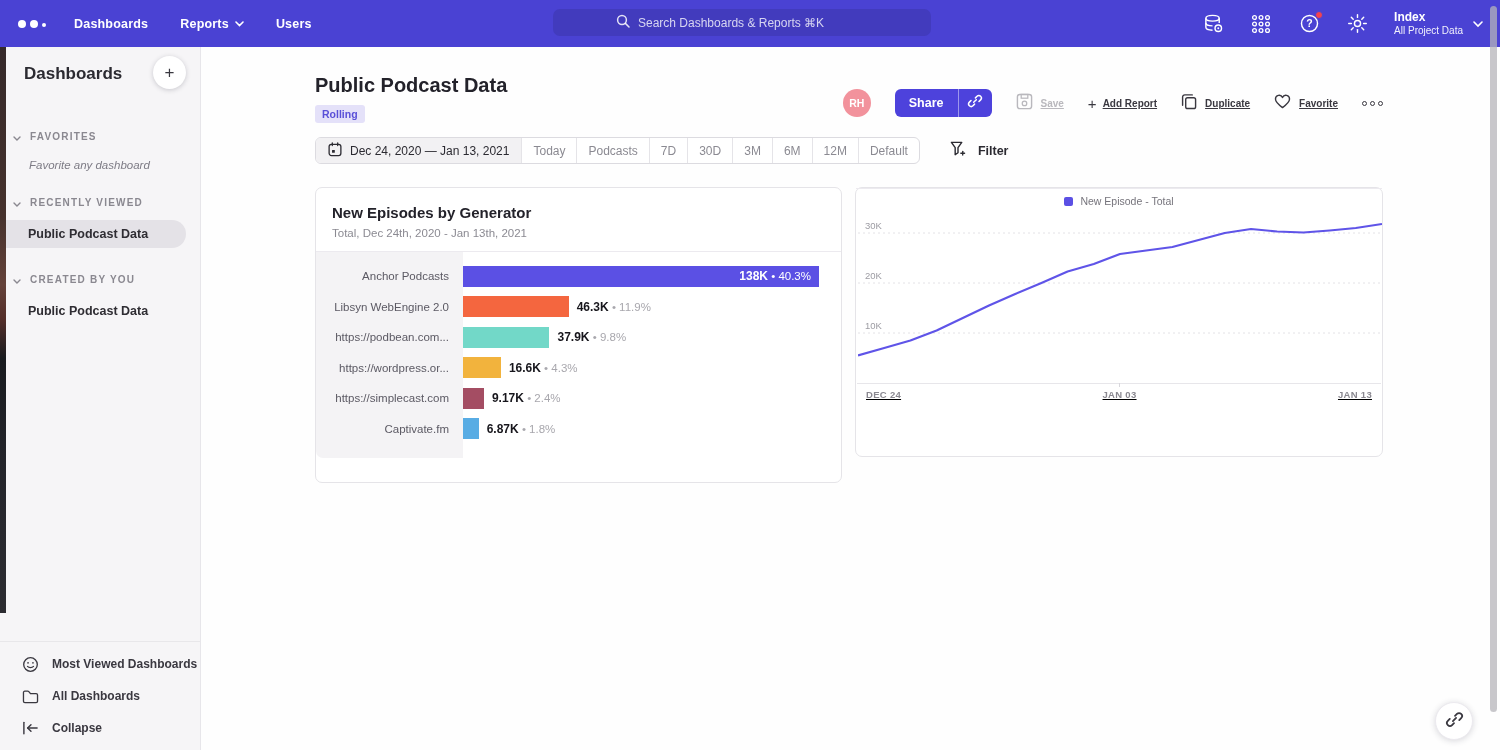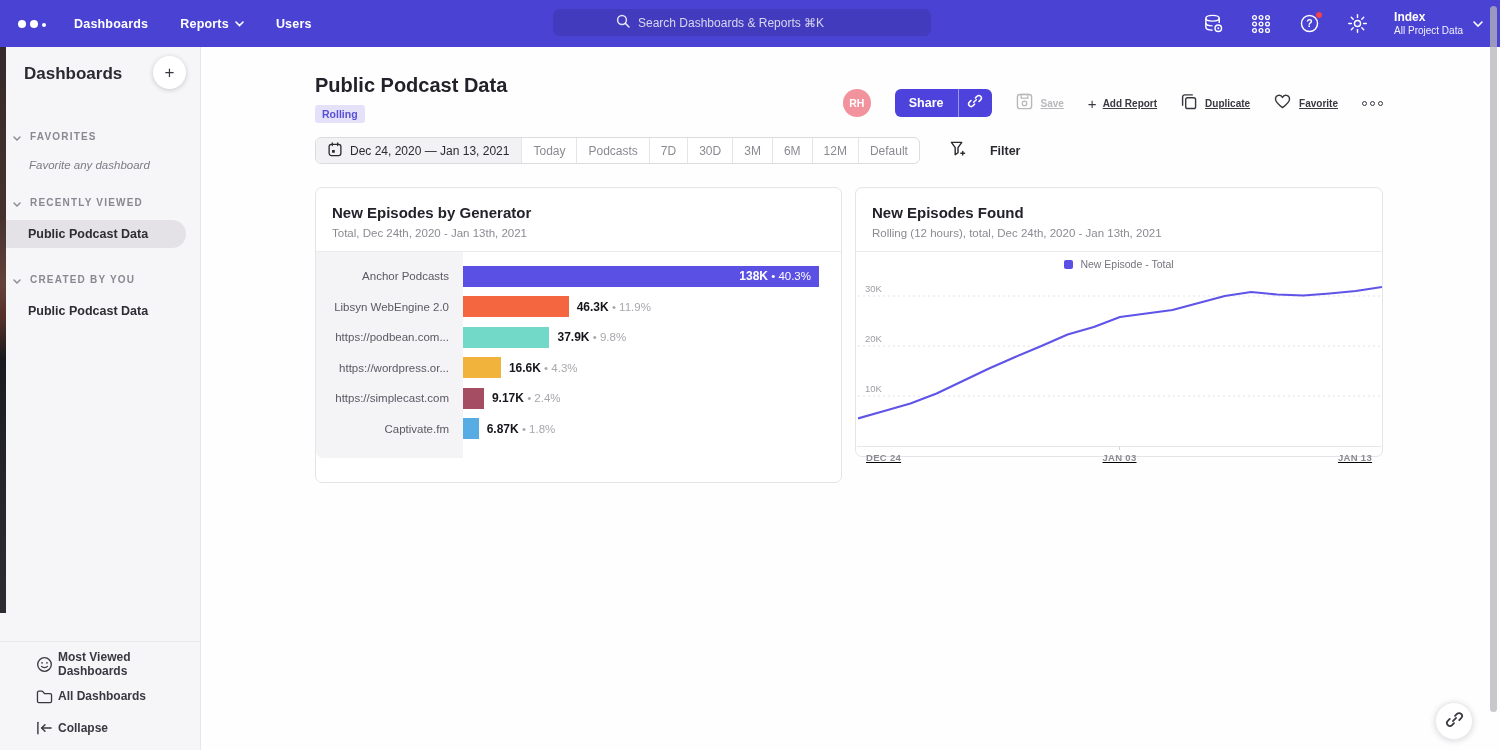--- a/index.html
+++ b/index.html
@@ -28,21 +28,21 @@
   .sidebar { position:absolute; top:47px; left:0; width:201px; height:703px; background:#f6f5f7; border-right:1px solid #e7e6ea; z-index:10; }
   .sb-title-row { position:relative; padding:17px 16px 0 24px; height:58px; }
   .sb-title { font-size:17px; font-weight:700; color:#2b2a31; }
   .sb-plus { position:absolute; right:14px; top:9px; width:33px; height:33px; border-radius:50%; background:#fff; box-shadow:0 1px 5px rgba(40,40,60,.22); display:flex; align-items:center; justify-content:center; font-size:17px; color:#3a3840; cursor:pointer; }
   .sb-sec { display:flex; align-items:center; gap:9px; padding-left:13px; margin-top:22px; }
   .sb-sec .lbl { font-size:10px; font-weight:700; letter-spacing:1.2px; color:#8a8890; }
   .sb-empty { font-size:11.5px; font-style:italic; color:#7d7b85; margin:14px 0 0 29px; }
   .sb-item { font-size:12.5px; font-weight:700; color:#2f2d33; height:28px; display:flex; align-items:center; padding-left:28px; margin-top:9px; cursor:pointer; width:186px; }
   .sb-item.selected { background:#e4e2e7; border-radius:0 14px 14px 0; }
   .sb-footer { position:absolute; left:0; right:0; bottom:6px; border-top:1px solid #e8e7ea; padding-top:6px; }
-  .sb-foot-item { display:flex; align-items:center; gap:5px; height:32px; padding-left:36px; cursor:pointer; }
+  .sb-foot-item { display:flex; align-items:center; gap:13px; height:32px; padding-left:22px; cursor:pointer; }
   .sb-foot-item .txt { font-size:12px; font-weight:700; color:#3a3840; }
   .sb-foot-item svg { display:block; }
 
   
   .left-strip { position:absolute; left:0; top:47px; width:6px; height:566px; z-index:20;
     background:linear-gradient(180deg,#35292a 0%,#46322d 30%,#64423a 42%,#552f2a 48%,#191b1f 55%,#222329 70%,#28282e 85%,#2c2c31 100%); }
 
   
   .main { position:absolute; left:202px; top:47px; width:1298px; height:703px; background:#fefefe; }
   .page-title { position:absolute; left:113px; top:27px; font-size:20px; font-weight:700; color:#23222a; }
@@ -58,21 +58,21 @@
   .act.disabled .alabel { color:#b9b8bd; }
   .act .plus-g { font-size:15px; font-weight:400; color:#3a3840; margin-right:-2px; }
   .dots3 { display:flex; gap:3px; cursor:pointer; }
   .dots3 i { width:5px; height:5px; border-radius:50%; border:1.4px solid #3a3840; display:block; }
 
   
   .toolbar { position:absolute; left:113px; top:90px; display:flex; align-items:center; }
   .seg-box { display:flex; height:27px; border:1px solid #dcdbe0; border-radius:6px; overflow:hidden; background:#fff; }
   .seg-date { display:flex; align-items:center; gap:8px; padding:0 12px; background:#f2f1f3; font-size:12px; font-weight:400; color:#2b2a31; cursor:pointer; }
   .seg { display:flex; align-items:center; padding:0 11px; font-size:12px; color:#8b8a92; border-left:1px solid #e5e4e8; cursor:pointer; }
-  .filter { display:flex; align-items:center; gap:24px; margin-left:30px; cursor:pointer;justify-content:flex-end; }
+  .filter { display:flex; align-items:center; gap:12px; margin-left:30px; cursor:pointer;justify-content:flex-end; }
   .filter .flabel { font-size:12.5px; font-weight:700; color:#2b2a31; }
 
   
   .card { position:absolute; background:#fff; border:1px solid #e5e4e8; border-radius:7px; }
   .card1 { left:113px; top:140px; width:527px; height:296px; }
   .card2 { left:653px; top:140px; width:528px; height:270px; }
   .card-head { padding:16px 16px 0 16px; }
   .c-title { font-size:15px; font-weight:700; color:#23222a; }
   .c-sub { font-size:11.5px; color:#8b8a92; margin-top:6px; padding-bottom:12px; }
   .c-div { border-top:1px solid #eceaef; }
@@ -396,24 +396,20 @@
             <div class="bar-area">
               <div class="bar" style="width:4.40%;background:#58ace4"></div>
               <span class="bar-val"><b>6.87K</b> • 1.8%</span>
             </div>
           </div>
         </div>
     </div>
   </div>
 
   <div class="card card2">
-    <div class="card-head">
-      <div class="c-title">New Episodes Found</div>
-      <div class="c-sub">Rolling (12 hours), total, Dec 24th, 2020 - Jan 13th, 2021</div>
-    </div>
     <div class="c-div"></div>
     <div class="legend-row">
       <span class="legend-sq"></span>
       <span class="legend-lbl">New Episode - Total</span>
     </div>
     <div class="plot-wrap">
       <svg id="line-svg" width="524" height="170" viewBox="0 0 524 170">
           <line x1="0" x2="524" y1="120.0" y2="120.0" stroke="#e3e2e6" stroke-width="1" stroke-dasharray="2,3"></line>
           <line x1="0" x2="524" y1="70.0" y2="70.0" stroke="#e3e2e6" stroke-width="1" stroke-dasharray="2,3"></line>
           <line x1="0" x2="524" y1="20.0" y2="20.0" stroke="#e3e2e6" stroke-width="1" stroke-dasharray="2,3"></line>

